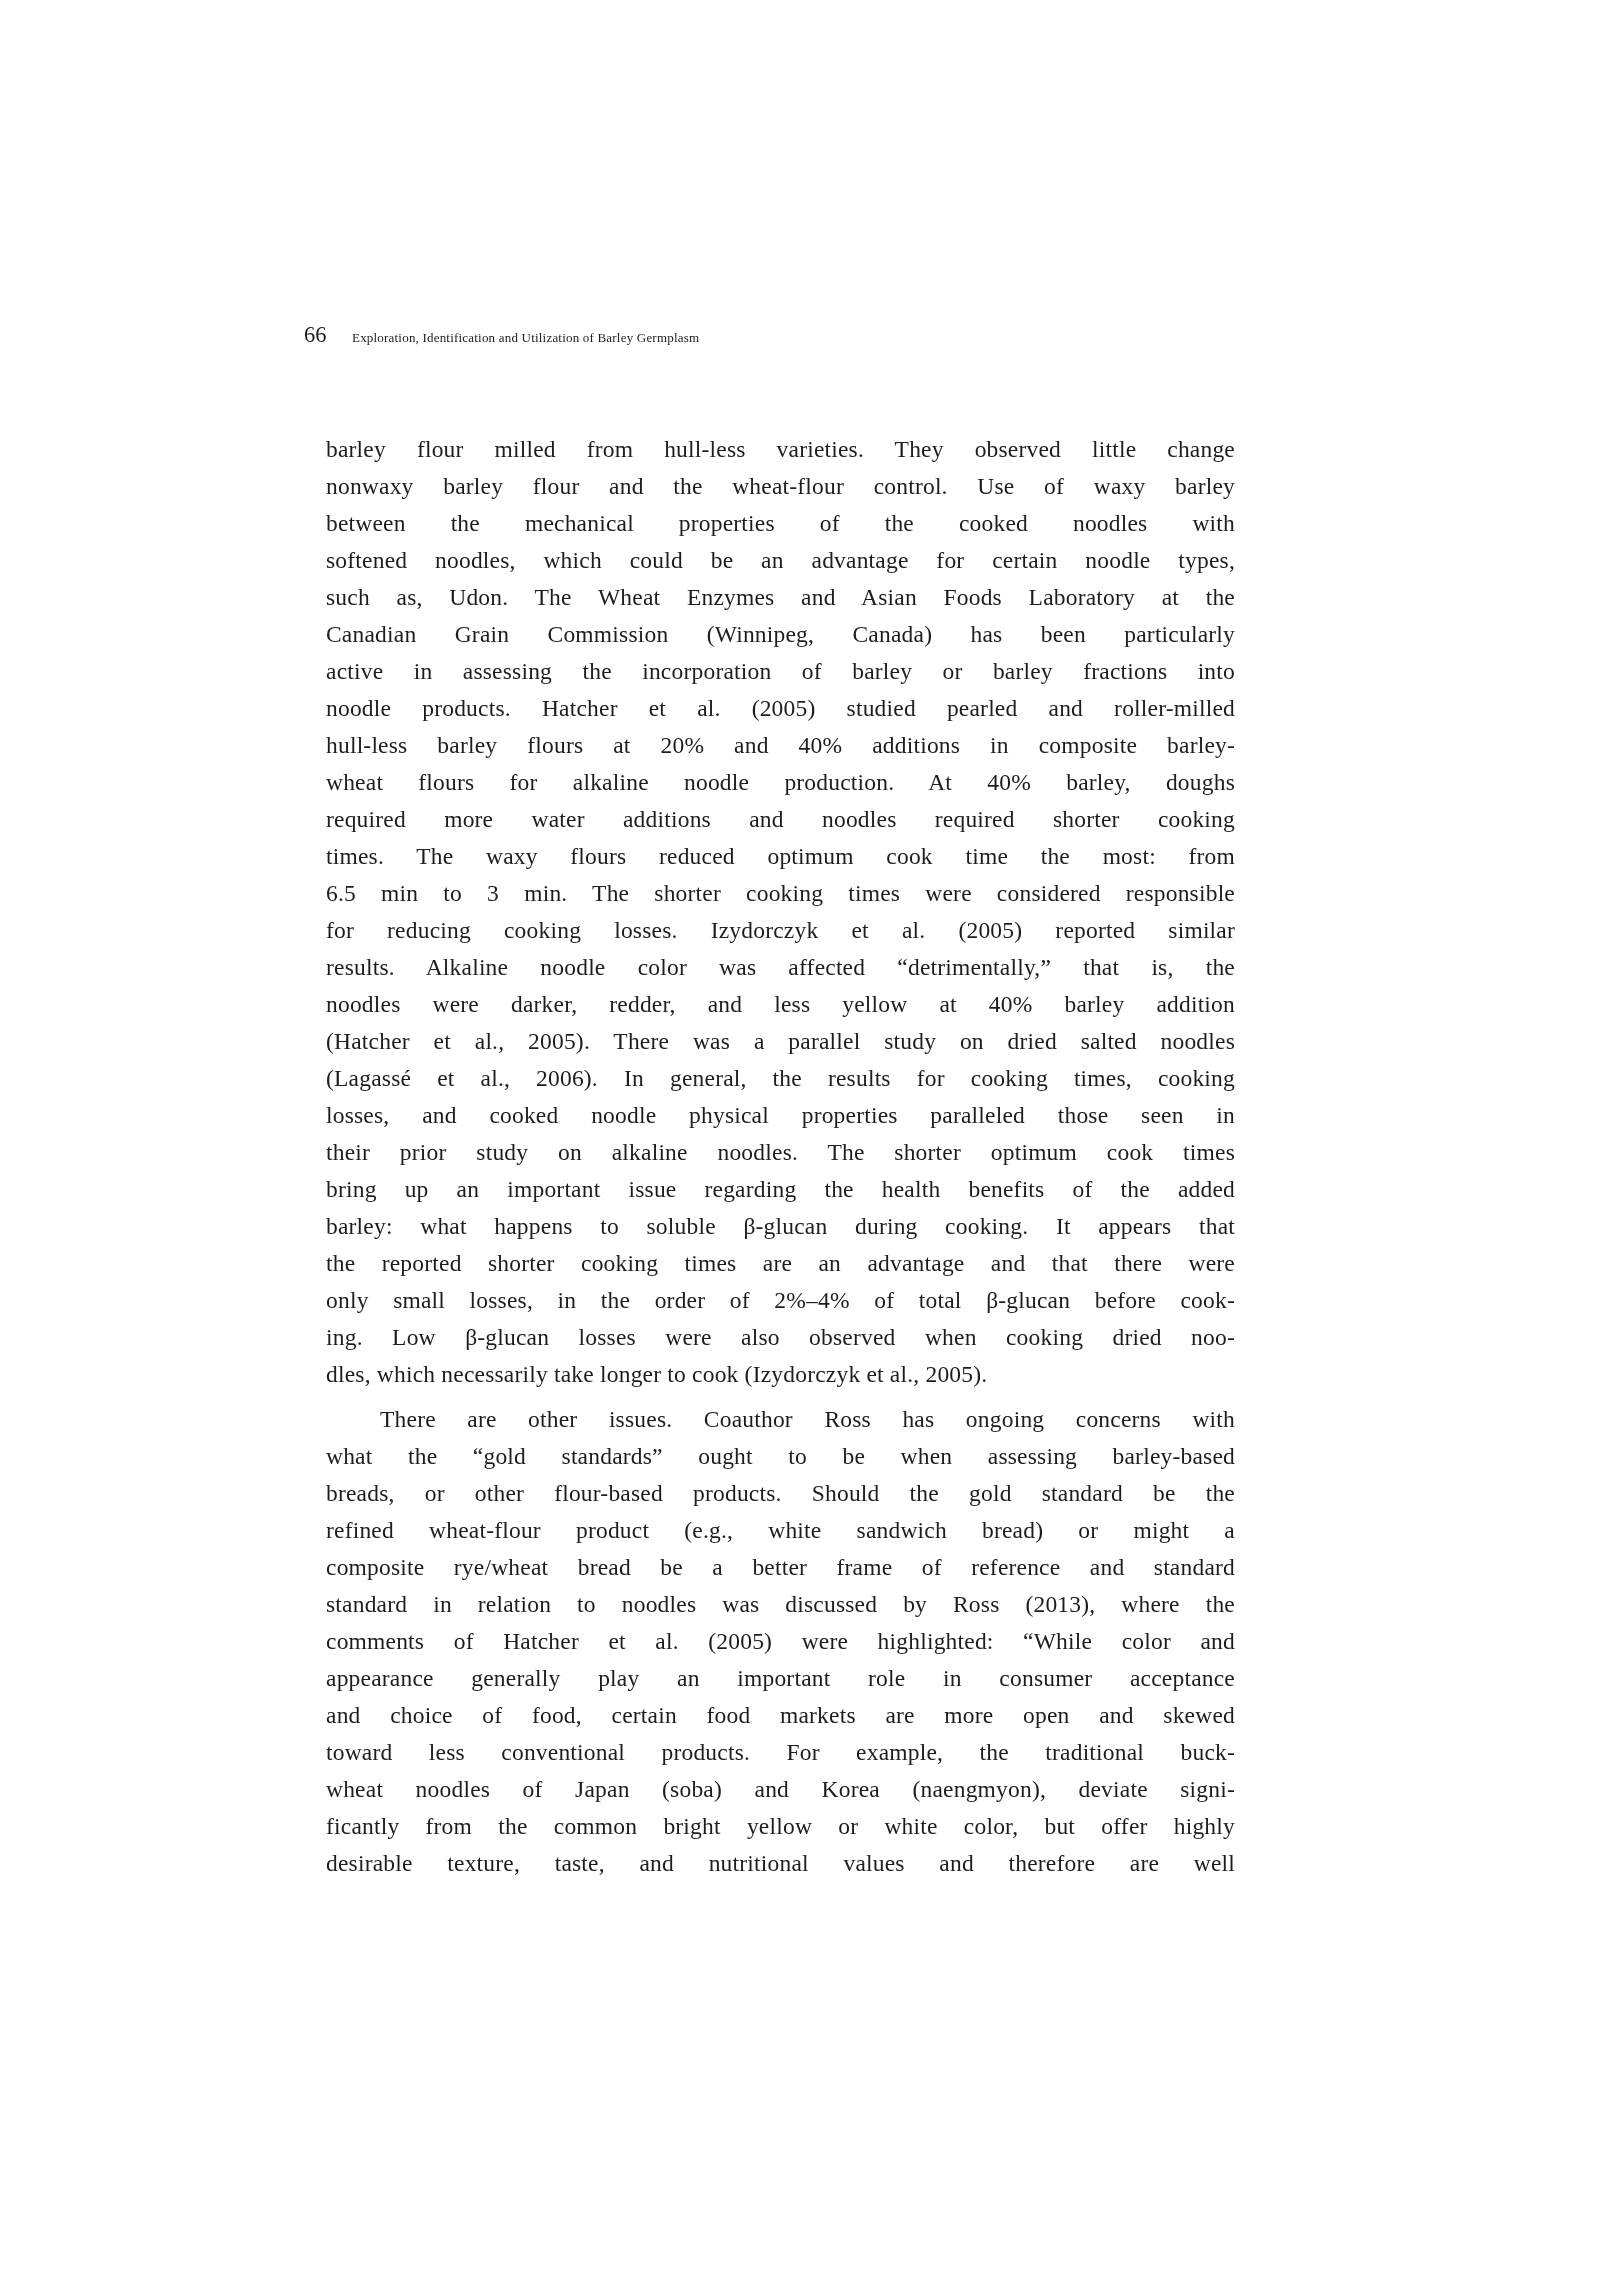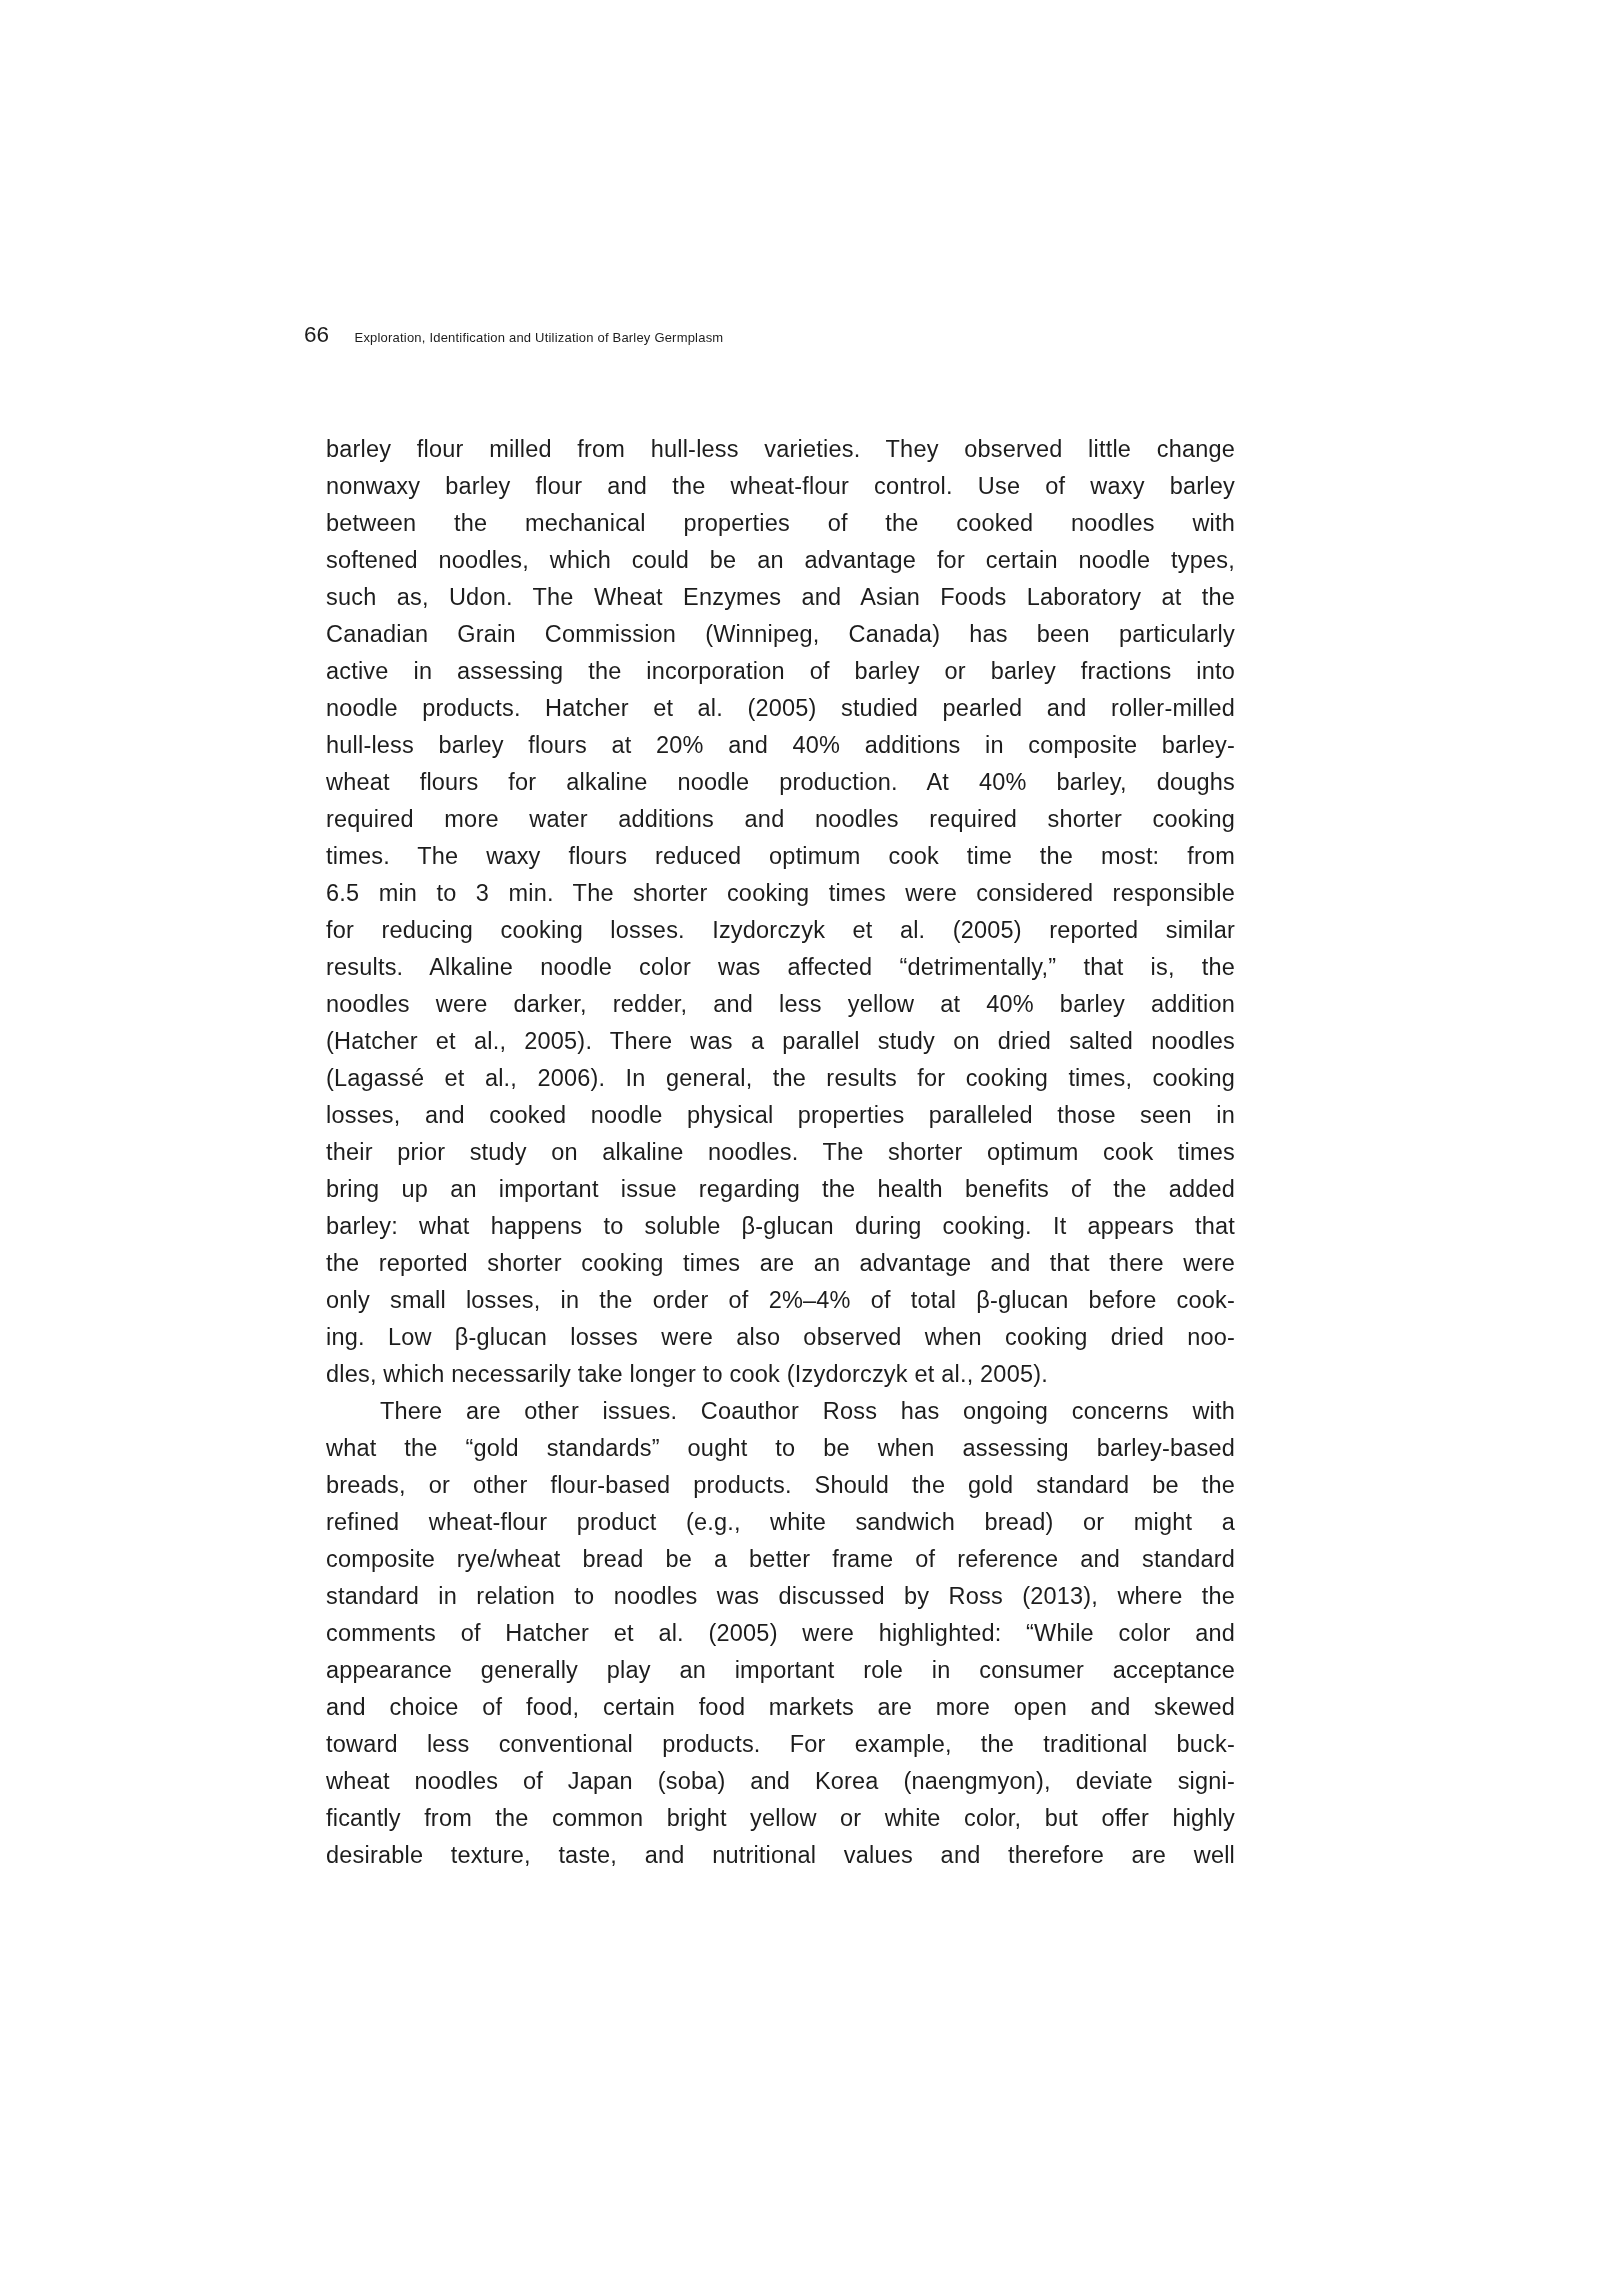--- a/index.html
+++ b/index.html
@@ -1,21 +1,21 @@
 <!DOCTYPE html>
 <html><head>
 <meta charset="utf-8">
 <style>
   html, body { margin: 0; padding: 0; background: #ffffff; }
   .page {
     position: relative;
     width: 1620px;
     height: 2292px;
     background: #ffffff;
-    font-family: Liberation Sans, sans-serif;
+    font-family: Liberation Serif, serif;
     color: #1d1d1d;
     overflow: hidden;
   }
   .running-head {
     position: absolute;
     top: 323px;
     left: 304px;
     display: flex;
     align-items: baseline;
     gap: 25.5px;
@@ -46,20 +46,21 @@
     -moz-text-align-last: justify;
     color: #1d1d1d;
   }
   .line.para-end {
     text-align: center;
     text-align-last: left;
     -moz-text-align-last: left;
   }
   .line.indent {
     text-indent: 54px;
+    margin-top: 8px;
   }
 </style>
 </head>
 <body>
 
 <div class="page">
 
   <div class="running-head">
     <span class="page-number">66</span>
     <span class="running-title">Exploration, Identification and Utilization of Barley Germplasm</span>

